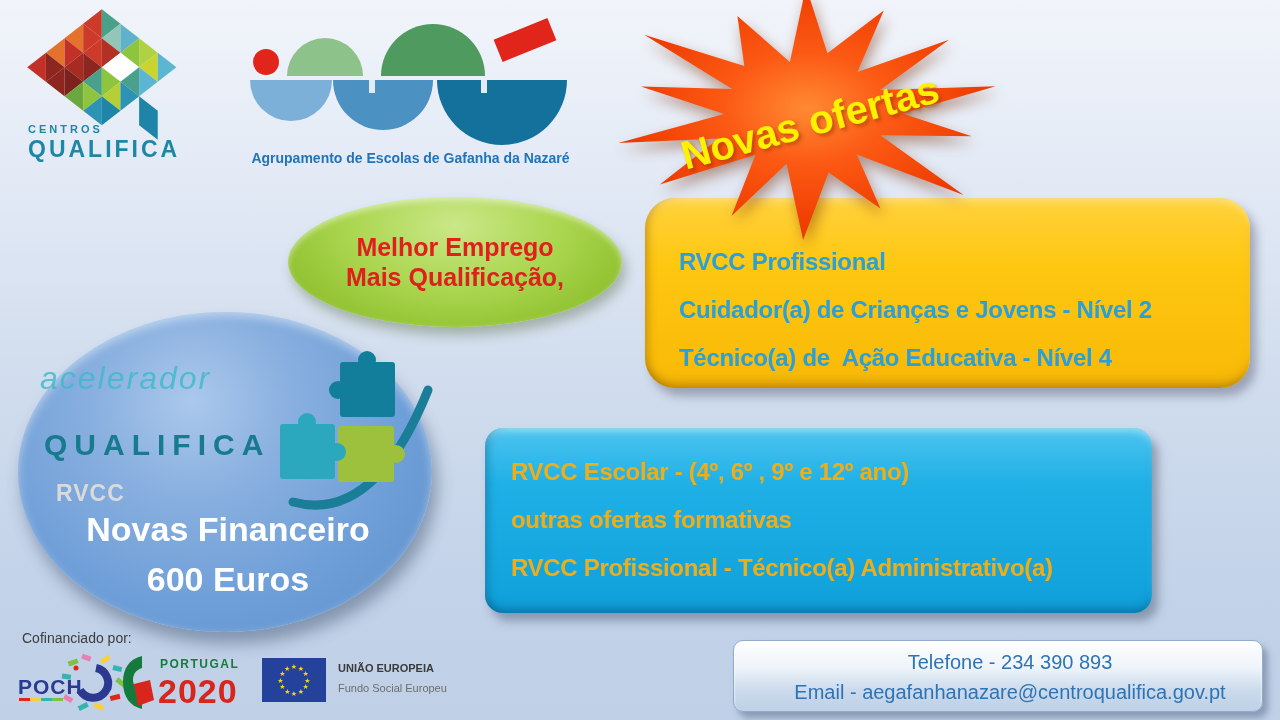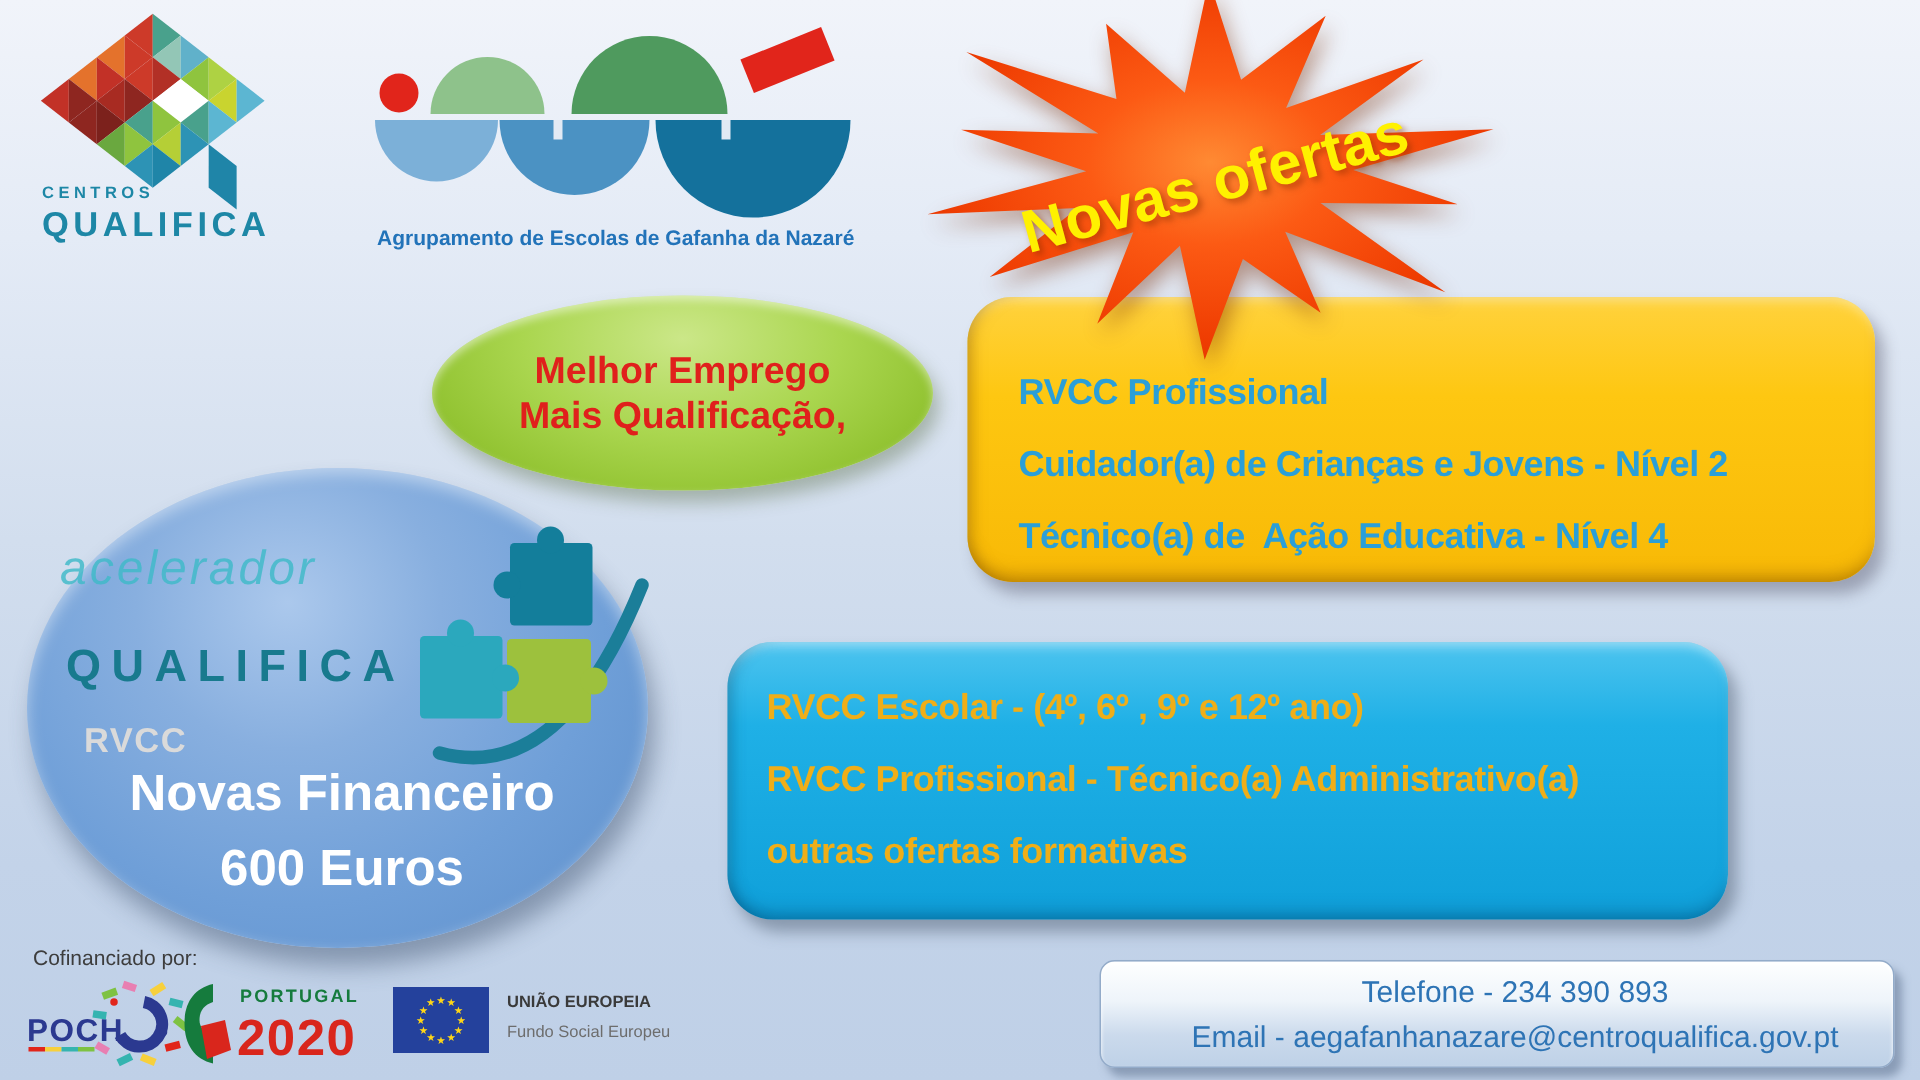--- a/index.html
+++ b/index.html
@@ -40,21 +40,21 @@
     background:linear-gradient(180deg,#ffd23d 0%,#fec711 35%,#f8b906 100%);
     box-shadow:6px 8px 10px rgba(90,90,110,.45),
       inset 8px 0 10px -6px rgba(150,100,0,.55),
       inset 0 -10px 12px -7px rgba(140,90,0,.6),
       inset 0 6px 8px -4px rgba(255,240,180,.8);
     padding:40px 0 0 34px;box-sizing:border-box;}
   .yellow-card .card-line{color:#2a9fd8;font-weight:bold;font-size:24px;line-height:48px;
     white-space:pre;letter-spacing:-0.3px;}
 
   
-  .blue-card{left:485px;top:428px;width:667px;height:185px;border-radius:30px;
+  .blue-card{left:485px;top:428px;width:667px;height:185px;border-radius:18px;
     background:linear-gradient(180deg,#4dc4ef 0%,#1fb0e6 30%,#0fa0da 100%);
     box-shadow:6px 8px 10px rgba(80,95,115,.5),
       inset 8px 0 10px -6px rgba(0,80,120,.45),
       inset 0 -10px 12px -7px rgba(0,70,110,.5),
       inset 0 6px 8px -4px rgba(220,245,255,.7);
     padding:20px 0 0 26px;box-sizing:border-box;}
   .blue-card .card-line{color:#efae18;font-weight:bold;font-size:24px;line-height:48px;
     white-space:pre;letter-spacing:-0.3px;}
 
   
@@ -186,22 +186,22 @@
   </svg>
   <div class="abs burst-label">Novas ofertas</div>
 
   <div class="abs green-bubble">
     <div>Melhor Emprego</div>
     <div>Mais Qualificação,</div>
   </div>
 
   <div class="abs blue-card">
     <div class="card-line">RVCC Escolar - (4º, 6º , 9º e 12º ano)</div>
+    <div class="card-line">outras ofertas formativas</div>
     <div class="card-line">RVCC Profissional - Técnico(a) Administrativo(a)</div>
-    <div class="card-line">outras ofertas formativas</div>
   </div>
 
   <div class="abs blue-bubble">
     <div class="acelerador">acelerador</div>
     <div class="aq-caps">QUALIFICA</div>
     <svg class="puzzle-svg" viewBox="0 0 185 185">
       <path d="M 37 160 Q 118 182 172 48" stroke="#1b7e99" stroke-width="9" fill="none" stroke-linecap="round"></path>
       <g>
         <rect x="82" y="84" width="56" height="56" rx="3" fill="#9dc13d"></rect>
         <circle cx="140" cy="112" r="9" fill="#9dc13d"></circle>

